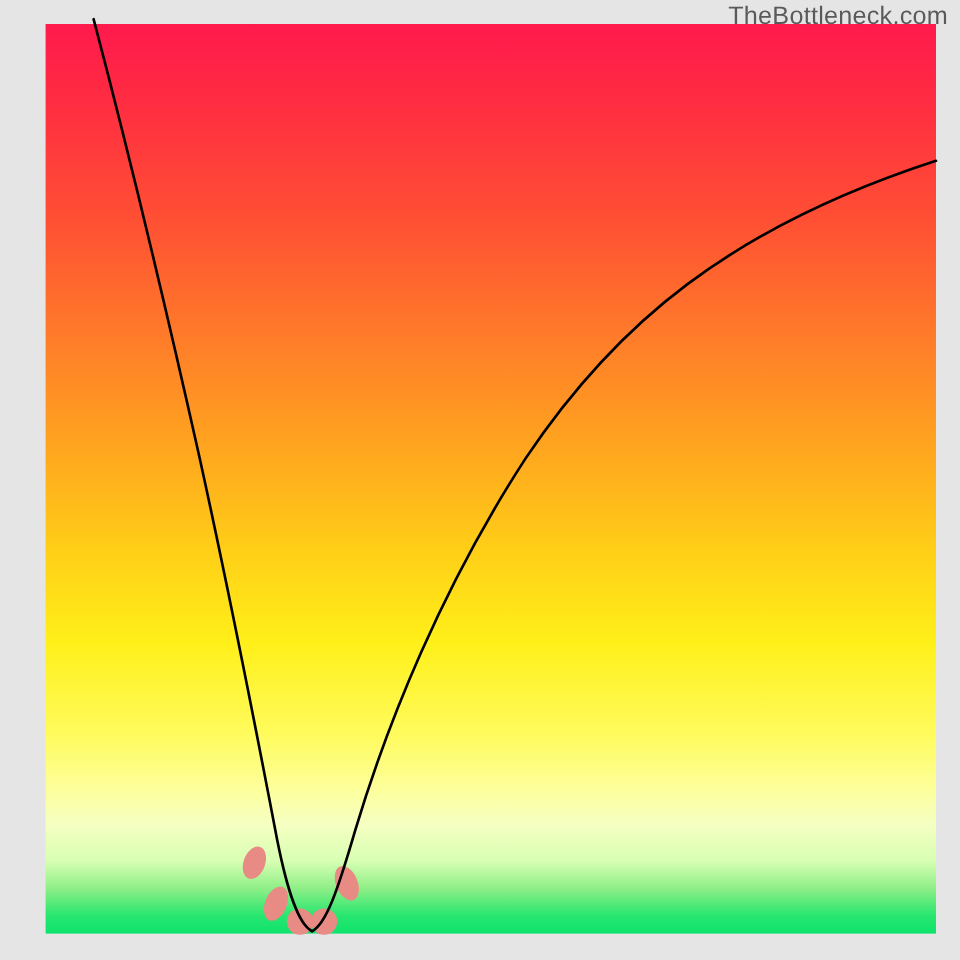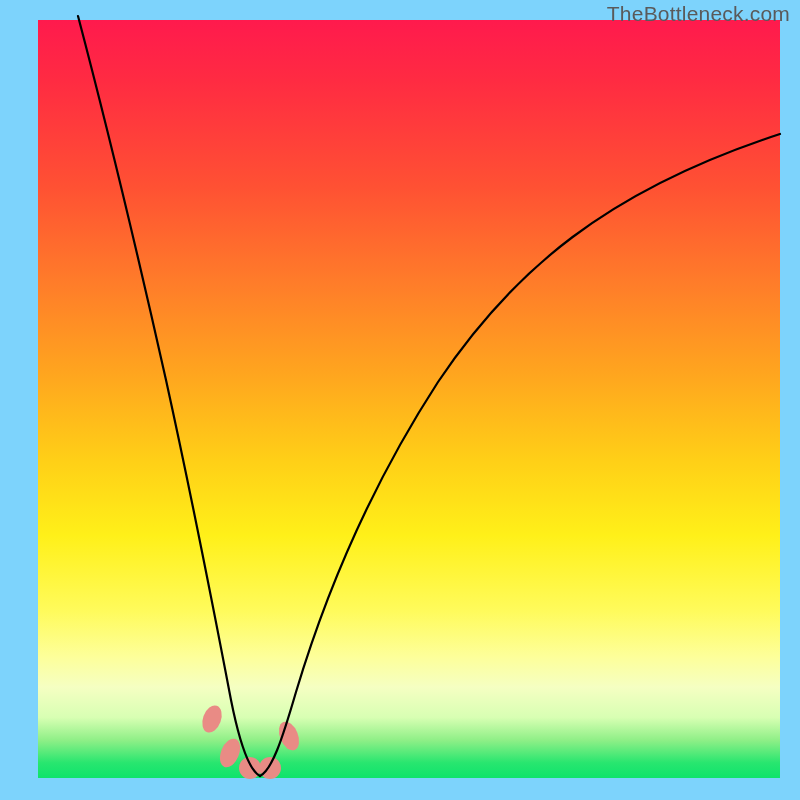--- a/index.html
+++ b/index.html
@@ -10,21 +10,21 @@
     background: #000;
     overflow: hidden;
     font-family: Arial, Helvetica, sans-serif;
   }
   .frame {
     position: absolute;
     left: 0;
     top: 0;
     width: 800px;
     height: 800px;
-    background: #7dd3fc;
+    background: #e5e5e5;
   }
   .plot {
     position: absolute;
     left: 38px;
     top: 20px;
     width: 742px;
     height: 758px;
     
     background: linear-gradient(
       to bottom,

